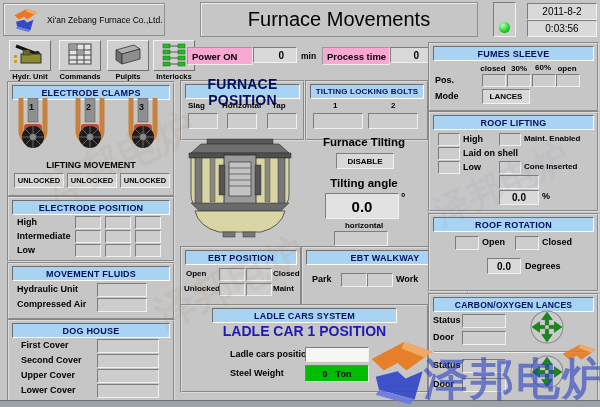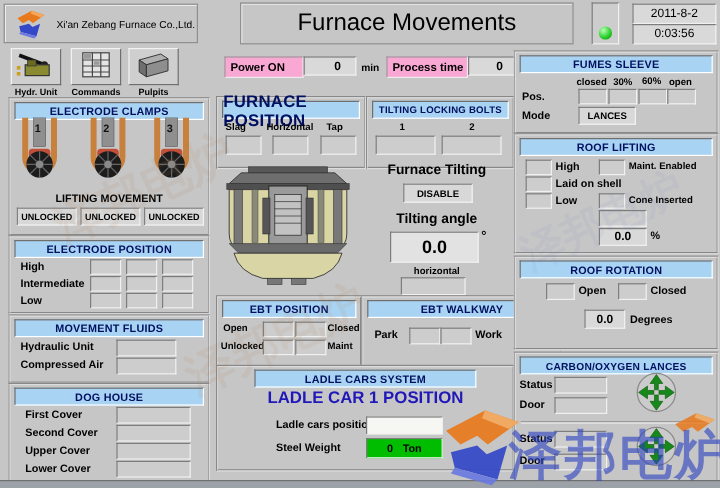--- a/index.html
+++ b/index.html
@@ -7,21 +7,21 @@
     font-family:"Liberation Sans",sans-serif;overflow:hidden;color:#000;}
   .abs{position:absolute;}
   .box3d{background:#c6c6c6;border:1px solid #8f8f8f;box-shadow:inset 1px 1px 0 #ececec;}
   .sunk{border:1px solid;border-color:#7d7d7d #f0f0f0 #f0f0f0 #7d7d7d;background:#cdcdcd;}
   .disp{border:1px solid;border-color:#9a9a9a #ececec #ececec #9a9a9a;background:#f9a8d4;}
   .val{border:1px solid;border-color:#7d7d7d #f0f0f0 #f0f0f0 #7d7d7d;background:#d9d9d9;
     font-weight:bold;display:flex;align-items:center;justify-content:center;}
   .panel{position:absolute;background:#c6c6c6;border:2px groove #dcdcdc;}
   .phead{position:absolute;left:3px;right:3px;top:2px;height:13px;background:#a9d3f2;
     border:1px solid;border-color:#6f6f6f #ffffff #ffffff #6f6f6f;color:#001060;
-    font-weight:bold;font-size:9px;display:flex;align-items:center;justify-content:center;letter-spacing:.2px;}
+    font-weight:bold;font-size:9px;display:flex;align-items:center;justify-content:center;letter-spacing:.2px;text-align:center;}
   .lbl{position:absolute;font-size:9px;font-weight:bold;white-space:nowrap;}
   .lbl-sm{position:absolute;font-size:8px;font-weight:bold;white-space:nowrap;}
   .ind{position:absolute;border:1px solid;border-color:#7d7d7d #f0f0f0 #f0f0f0 #7d7d7d;background:#cdcdcd;}
   .btn{position:absolute;border:1px solid;border-color:#808080 #f2f2f2 #f2f2f2 #808080;
     background:#d8d8d8;font-size:7.5px;font-weight:bold;display:flex;align-items:center;
     justify-content:center;cursor:pointer;}
   .tbtn{position:absolute;width:48px;text-align:center;cursor:pointer;}
   .tbtn .ic{display:block;margin:0 auto;width:40px;height:29px;background:#cfcfcf;
     border:1px solid;border-color:#f2f2f2 #6f6f6f #6f6f6f #f2f2f2;}
   .tbtn .tl{font-size:7.5px;font-weight:bold;display:block;margin-top:1px;}
@@ -81,20 +81,40 @@
     <span class="tl">Commands</span>
   </div>
   <div class="tbtn" style="left:104px;top:40px;">
     <span class="ic">
       <svg width="38" height="27" viewBox="0 0 38 27">
         <polygon points="7,9 25,4 31,8 13,13" fill="#b0b0b0" stroke="#333" stroke-width="0.8"></polygon>
         <polygon points="7,9 13,13 13,23 7,19" fill="#6f6f6f" stroke="#333" stroke-width="0.8"></polygon>
         <polygon points="13,13 31,8 31,18 13,23" fill="#8e8e8e" stroke="#333" stroke-width="0.8"></polygon>
       </svg></span>
     <span class="tl">Pulpits</span>
+  </div>
+  <div class="tbtn" style="left:150px;top:40px;">
+    <span class="ic">
+      <svg width="38" height="27" viewBox="0 0 38 27">
+        <line x1="13" y1="5" x2="25" y2="5" stroke="#555"></line>
+          <line x1="13" y1="11" x2="25" y2="11" stroke="#555"></line>
+        <line x1="13" y1="17" x2="25" y2="17" stroke="#555"></line>
+          <line x1="13" y1="23" x2="25" y2="23" stroke="#555"></line>
+        <g fill="#22bb22" stroke="#116611" stroke-width="0.5">
+          <rect x="8" y="3" width="7" height="4"></rect>
+            <rect x="23" y="3" width="7" height="4"></rect>
+          <rect x="8" y="9" width="7" height="4"></rect>
+            <rect x="23" y="9" width="7" height="4"></rect>
+          <rect x="8" y="15" width="7" height="4"></rect>
+            <rect x="23" y="15" width="7" height="4"></rect>
+          <rect x="8" y="21" width="7" height="4"></rect>
+            <rect x="23" y="21" width="7" height="4"></rect>
+        </g>
+      </svg></span>
+    <span class="tl">Interlocks</span>
   </div>
 
   <div class="abs disp" style="left:187px;top:47px;width:64px;height:16px;display:flex;align-items:center;">
     <span style="font-size:9.5px;font-weight:bold;margin-left:4px;">Power ON</span>
   </div>
   <div class="abs val" style="left:253px;top:47px;width:44px;height:16px;font-size:10px;justify-content:flex-end;padding-right:12px;box-sizing:border-box;">0</div>
   <span class="lbl" style="left:301px;top:51px;font-size:8.5px;">min</span>
 
   <div class="abs disp" style="left:322px;top:47px;width:66px;height:16px;display:flex;align-items:center;">
     <span style="font-size:9.5px;font-weight:bold;margin-left:4px;">Process time</span>

